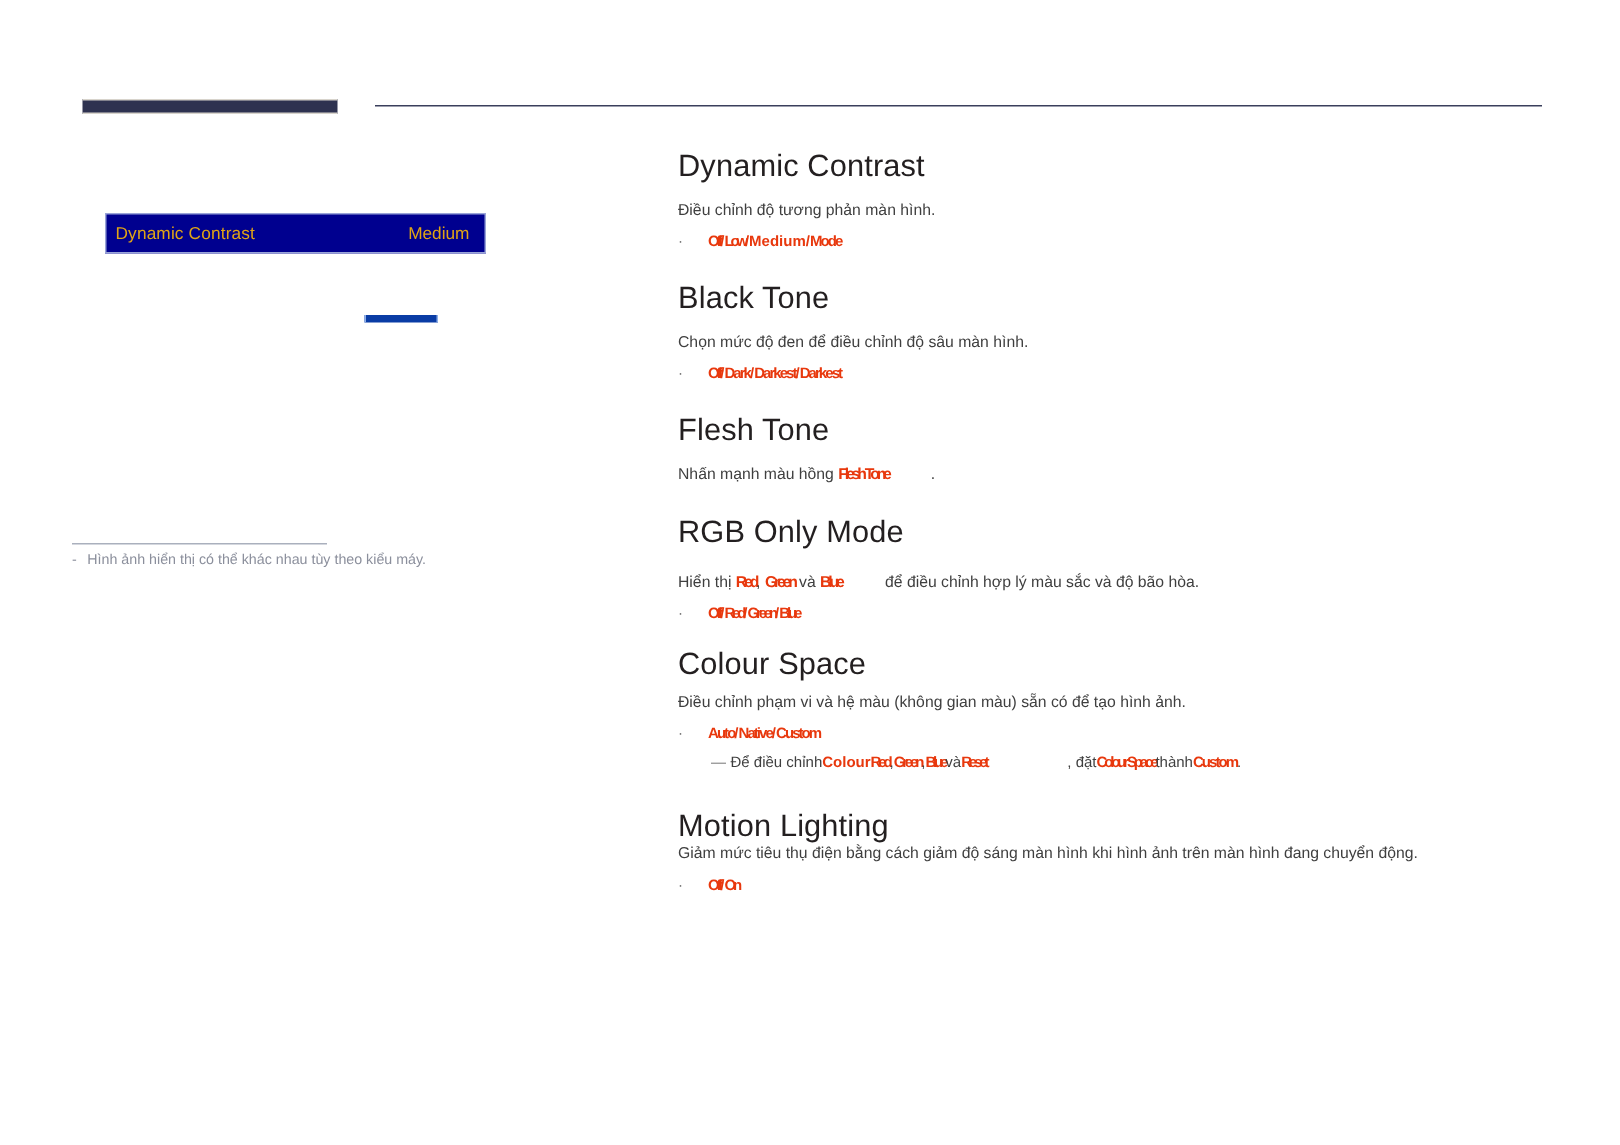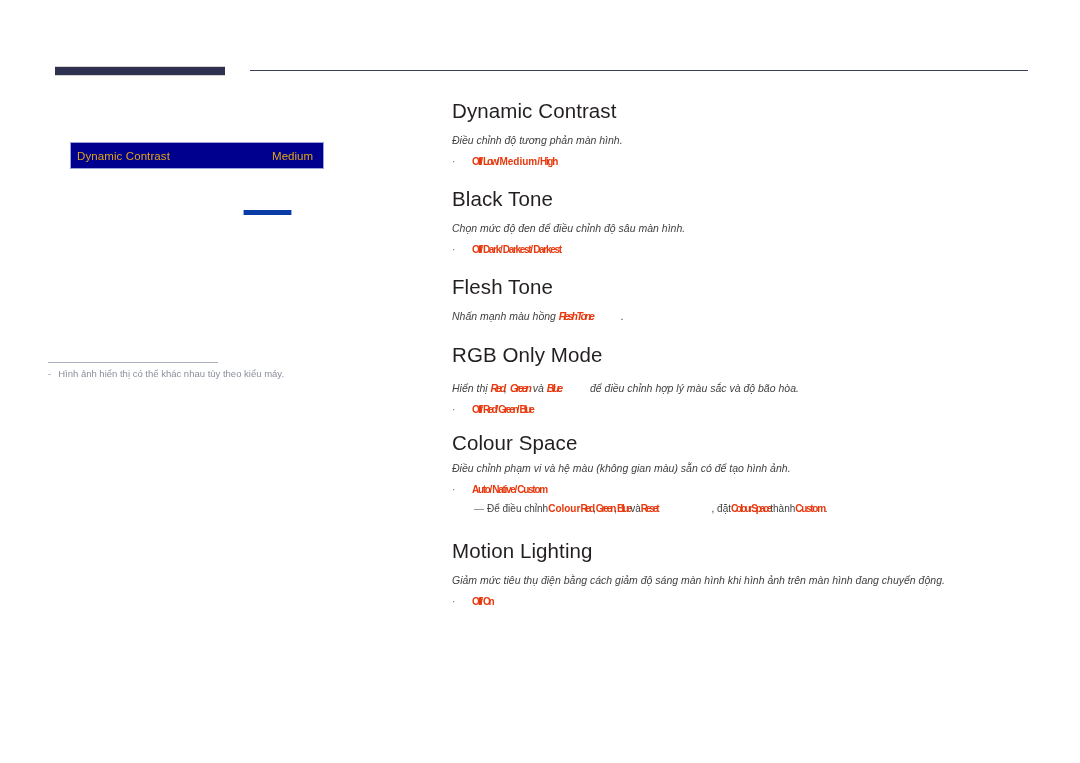--- a/index.html
+++ b/index.html
@@ -70,21 +70,20 @@
   #right-col { position:absolute; left:452px; top:0; width:600px; }
 
   h2.sec-title {
     margin:0; font-weight:400;
     font-size:20.5px; color:#231f20;
     letter-spacing:.1px;
   }
   p.body {
     margin:0; font-size:10.5px; color:#3f3f3f;
     line-height:1.3;
-    font-style:italic;
   }
   .opts {
     font-size:10px; font-weight:bold; color:#e8380d;
     display:flex; align-items:baseline; gap:0;
     line-height:1.3;
   }
   .opts .bullet {
     color:#6b6b6b; font-weight:normal;
     font-size:10px; width:20px; flex:none;
   }
@@ -131,21 +130,21 @@
     <h2 class="sec-title">Dynamic Contrast</h2>
     <p class="body" style="margin-top:11px">Điều chỉnh độ tương phản màn hình.</p>
     <div class="opts" style="margin-top:7px">
       <span class="bullet">·</span>
       <span class="crush">Off</span>
       <span> / </span>
       <span class="crush">Low</span>
       <span> / </span>
       <span>Medium</span>
       <span> / </span>
-      <span class="crush2">High</span>
+      <span class="crush2">Mode</span>
     </div>
   </div>
 
   <div class="blk" style="top:187px">
     <h2 class="sec-title">Black Tone</h2>
     <p class="body" style="margin-top:11px">Chọn mức độ đen để điều chỉnh độ sâu màn hình.</p>
     <div class="opts" style="margin-top:7px">
       <span class="bullet">·</span>
       <span class="crush">Off</span>
       <span> / </span>
@@ -207,21 +206,21 @@
         <span style="margin-left:54px">, đặt </span>
         <b class="crush">Colour Space</b>
         <span> thành </span>
         <b class="crush2">Custom</b>
         <span>.</span>
     </div>
   </div>
 
   <div class="blk" style="top:539px">
     <h2 class="sec-title">Motion Lighting</h2>
-    <p class="body" style="margin-top:11px">Giảm mức tiêu thụ điện bằng cách giảm độ sáng màn hình khi hình ảnh trên màn hình đang chuyển động.</p>
+    <p class="body" style="">Giảm mức tiêu thụ điện bằng cách giảm độ sáng màn hình khi hình ảnh trên màn hình đang chuyển động.</p>
     <div class="opts" style="margin-top:7px">
       <span class="bullet">·</span>
       <span class="crush">Off</span>
       <span> / </span>
       <span class="crush">On</span>
     </div>
   </div>
 
 </div>
 

